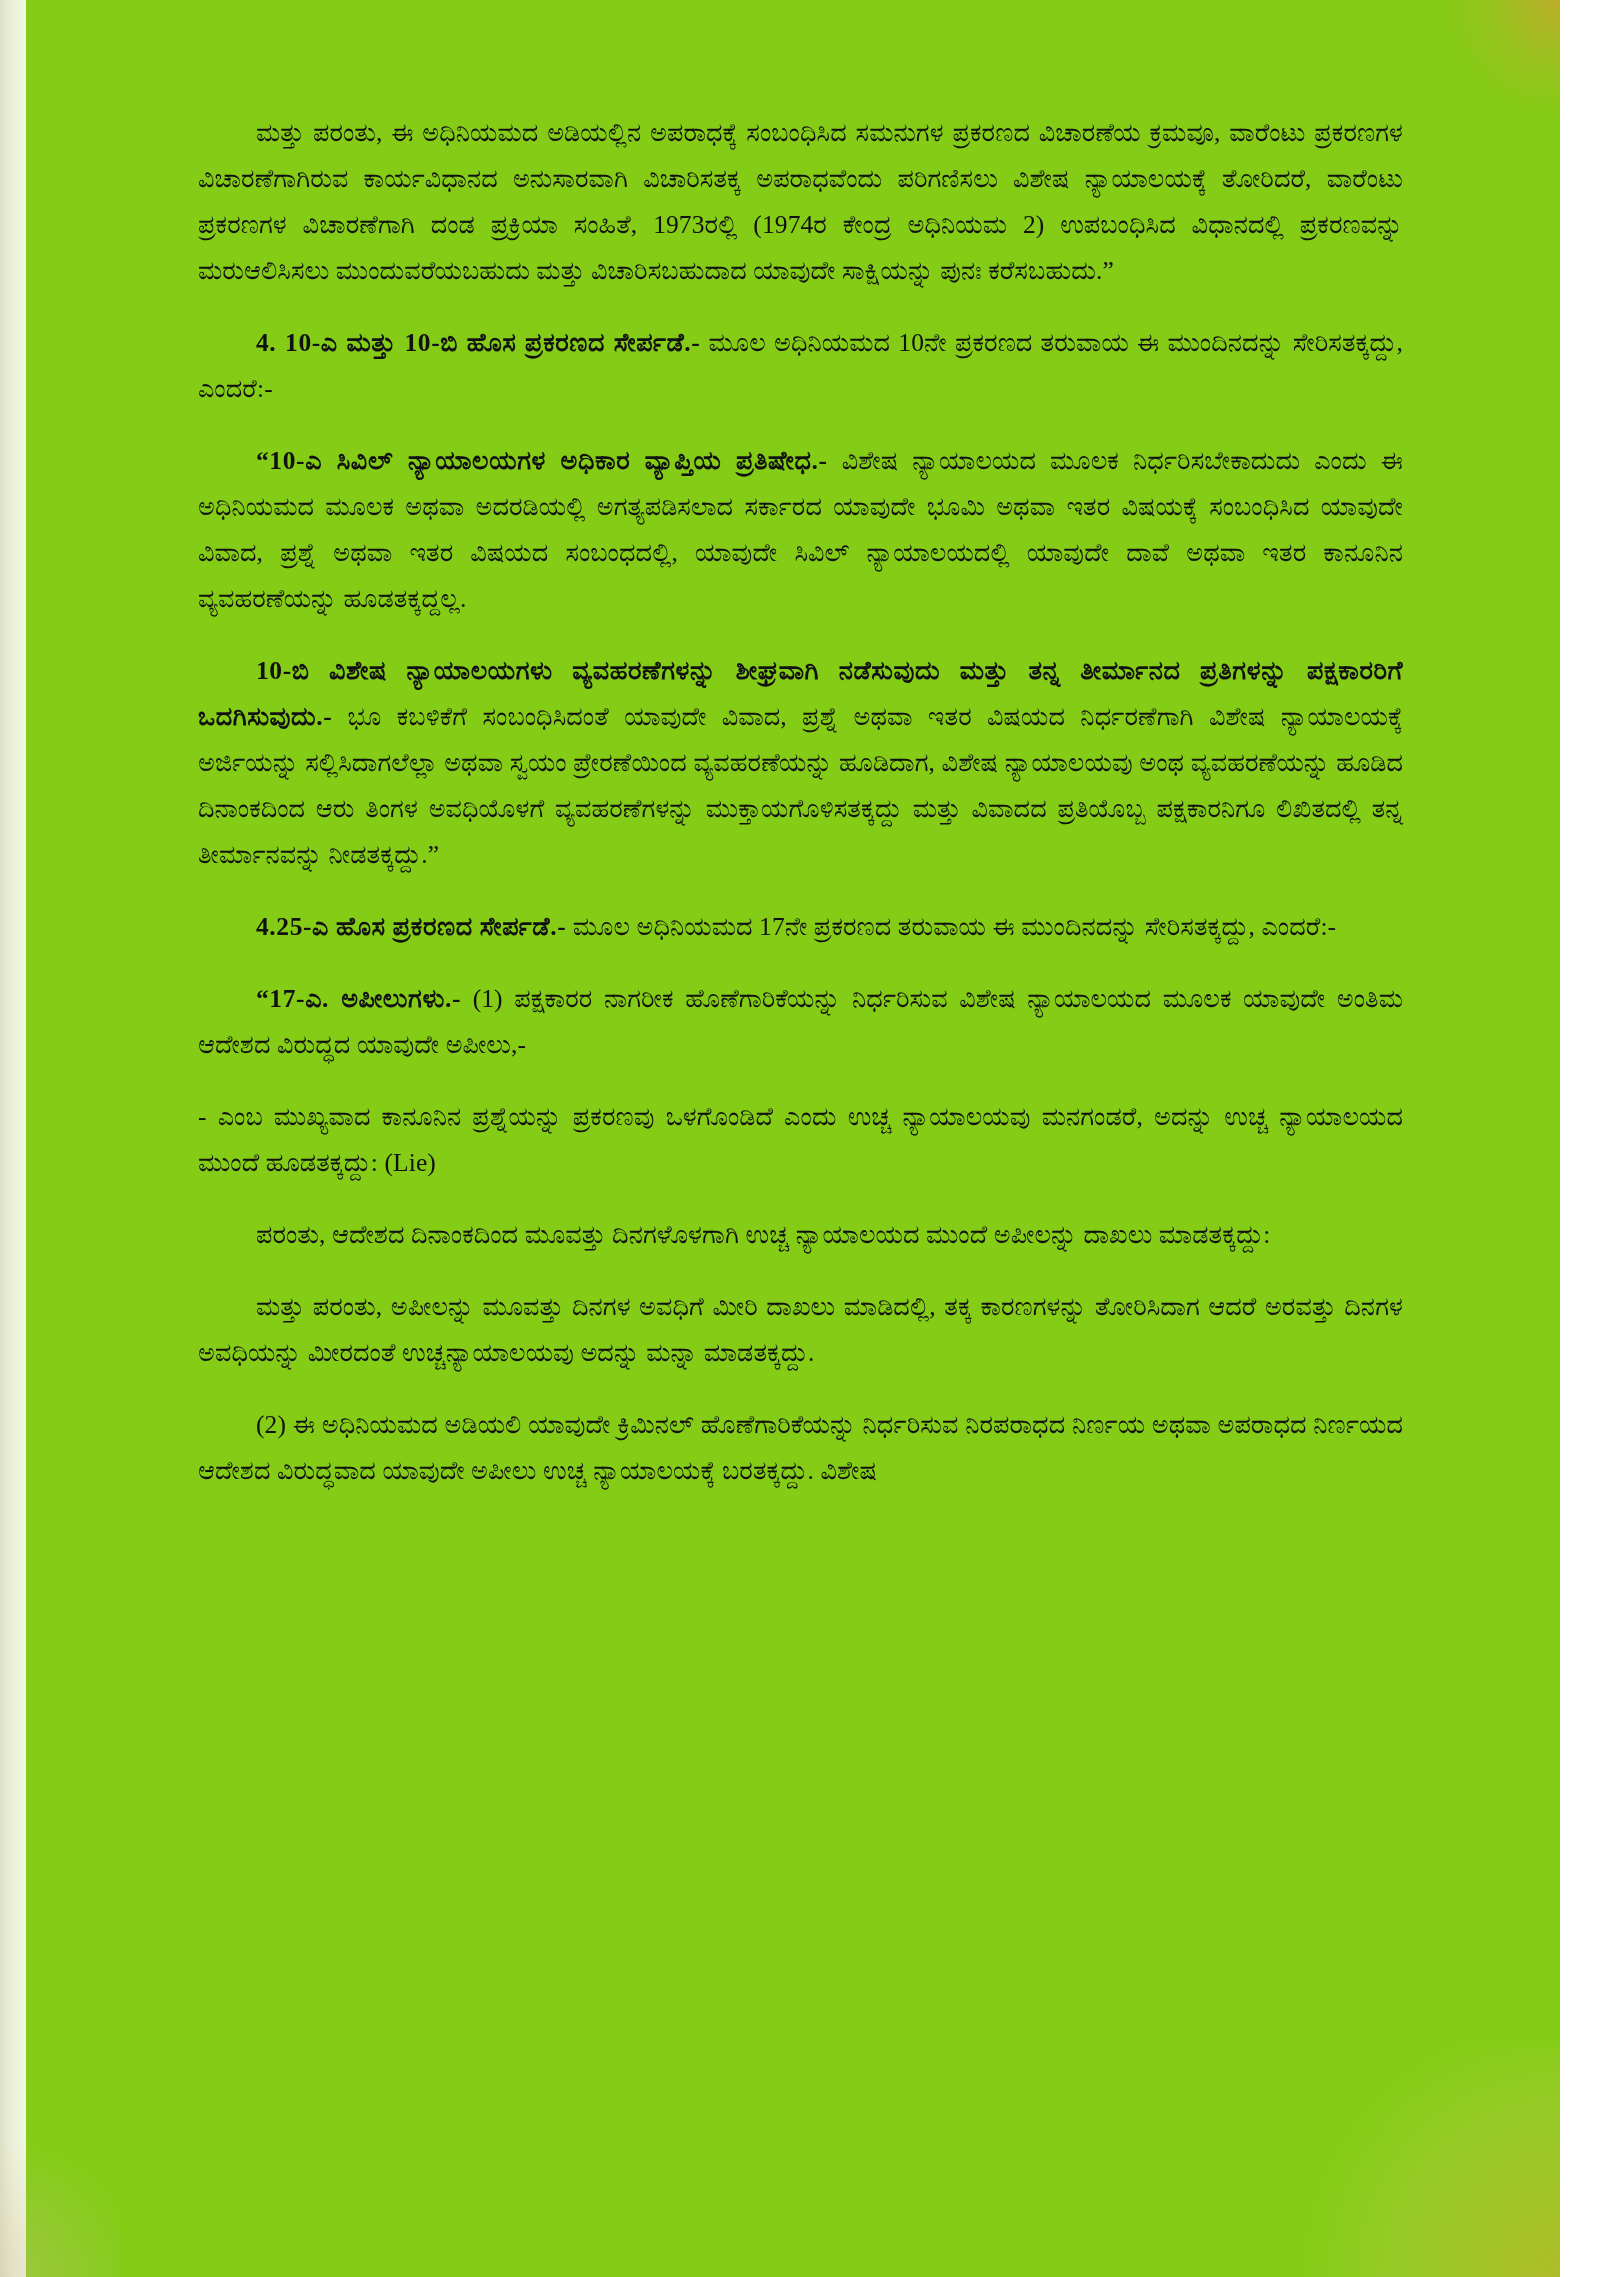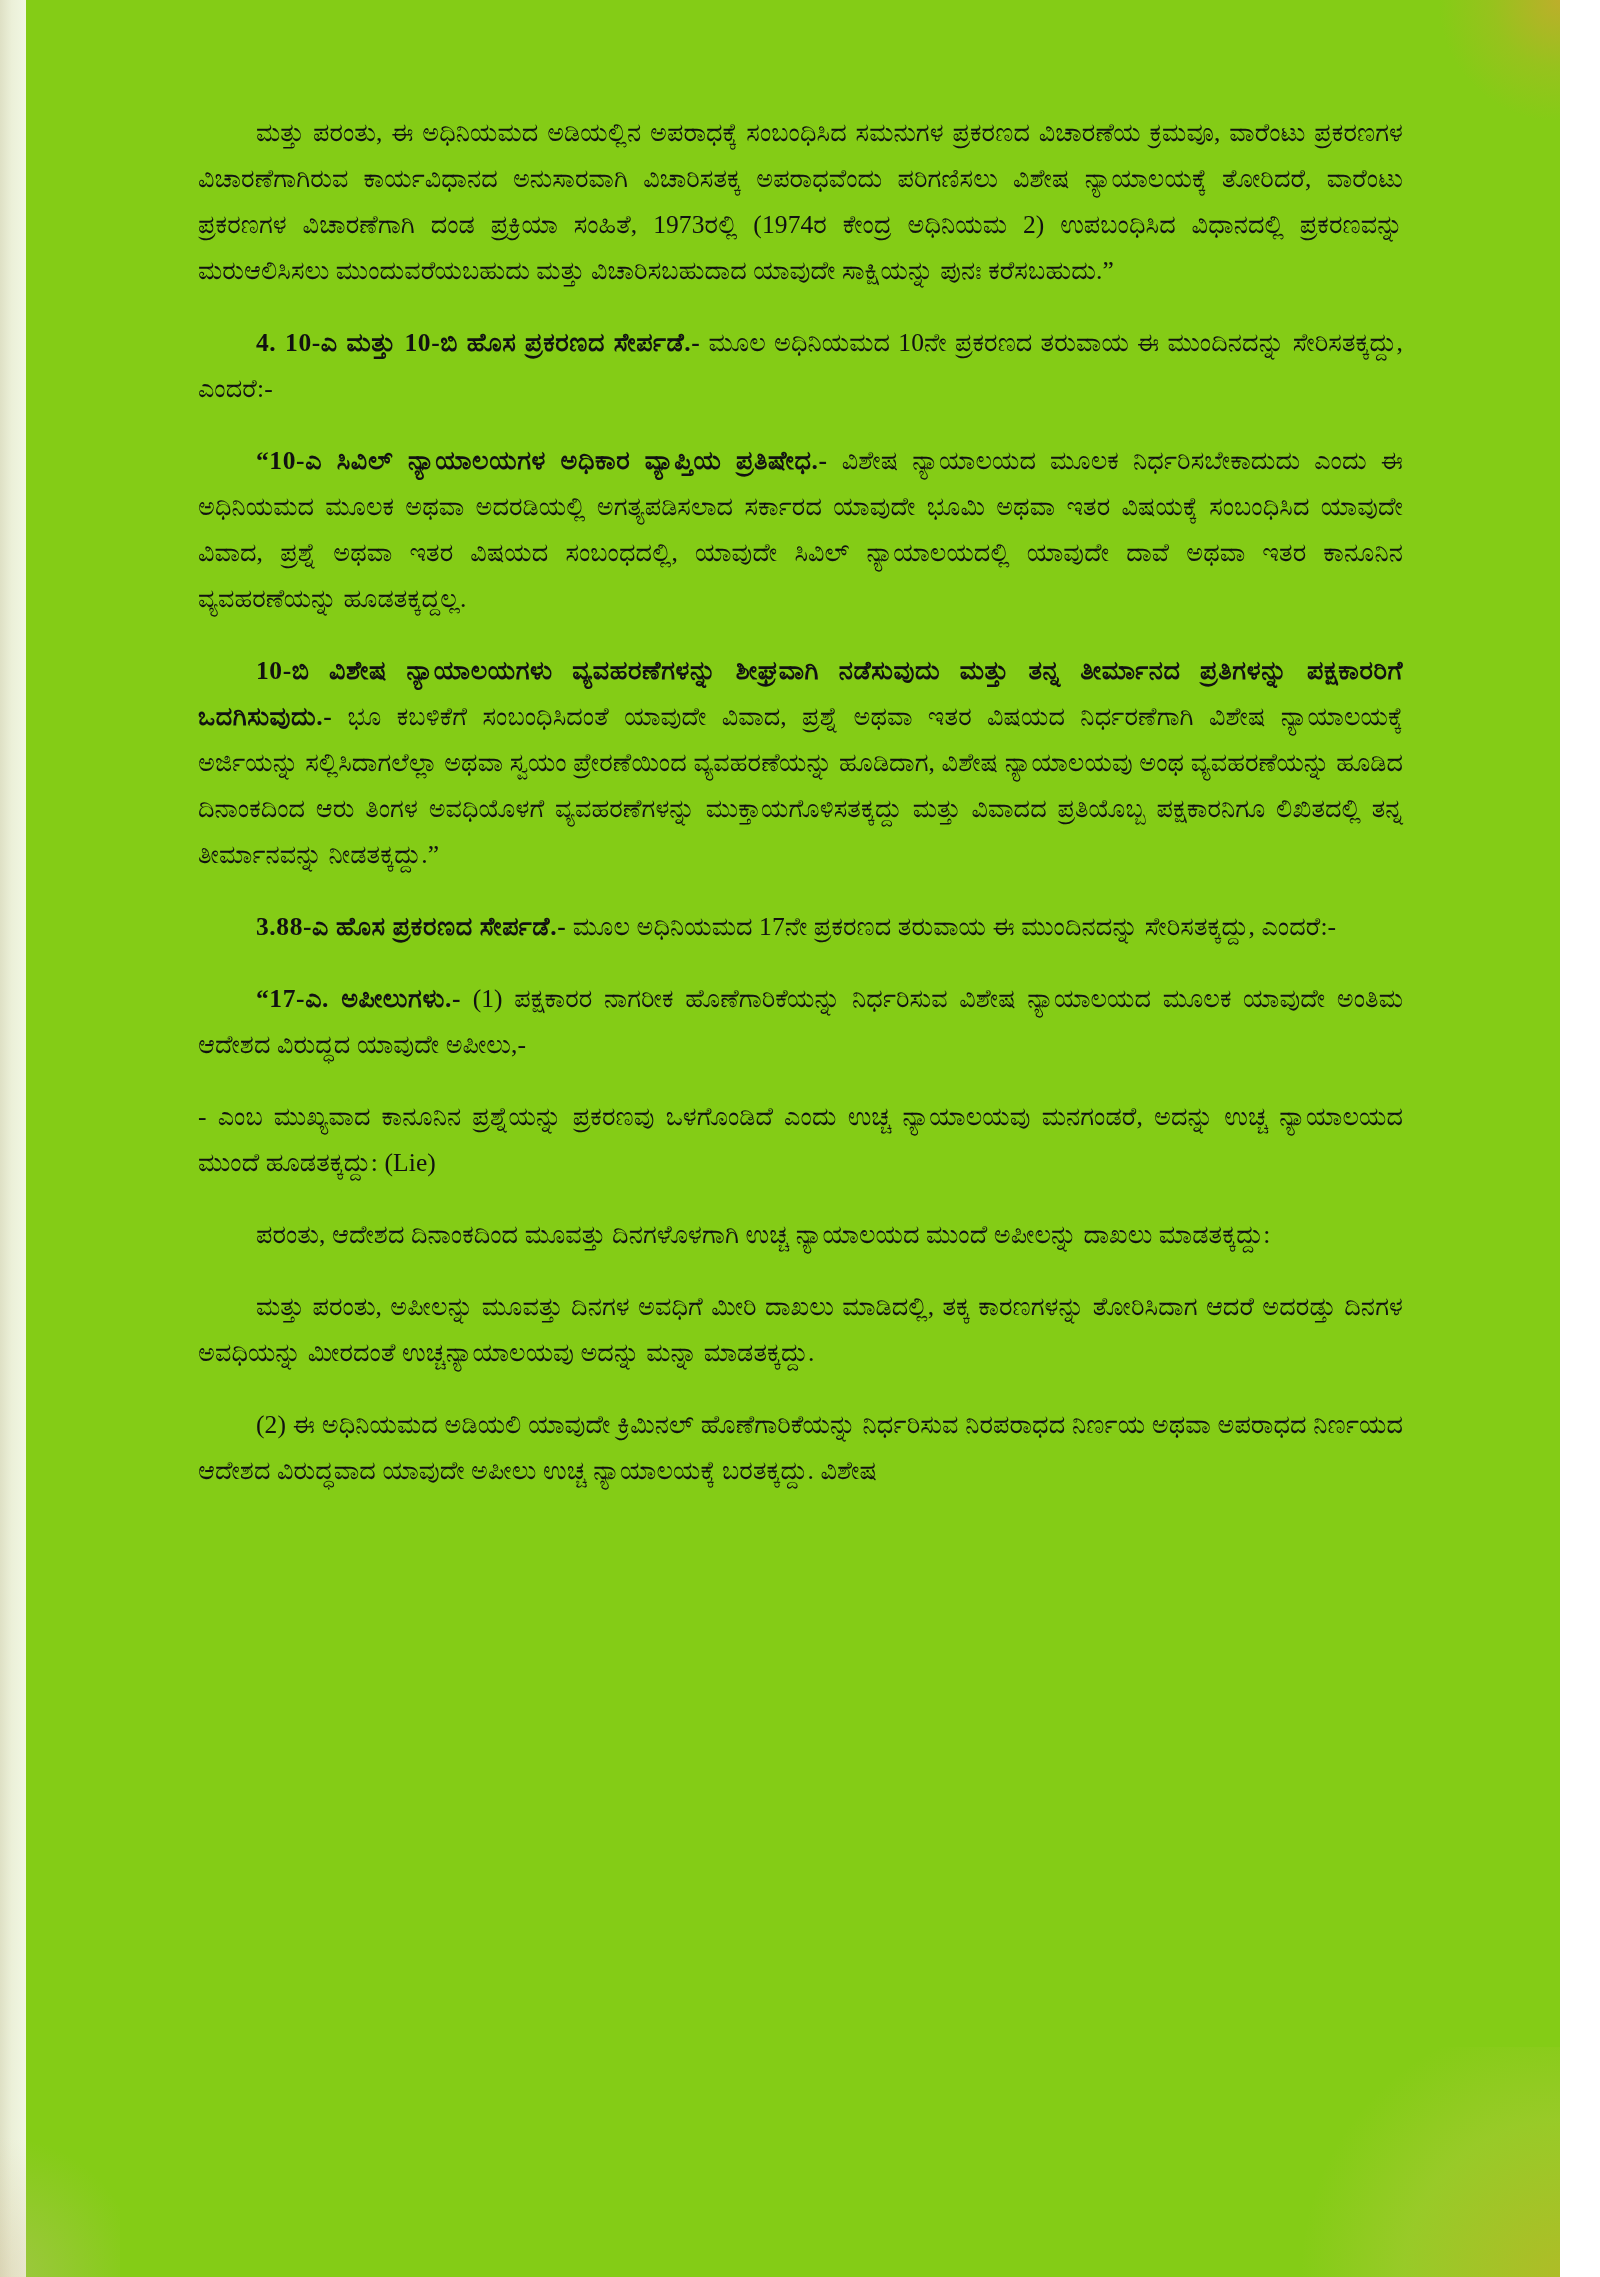--- a/index.html
+++ b/index.html
@@ -98,39 +98,39 @@
 
     <p class="blk indent">
       <span class="b sp">“10-ಎ ಸಿವಿಲ್ ನ್ಯಾಯಾಲಯಗಳ ಅಧಿಕಾರ ವ್ಯಾಪ್ತಿಯ ಪ್ರತಿಷೇಧ.-</span><span> ವಿಶೇಷ ನ್ಯಾಯಾಲಯದ ಮೂಲಕ ನಿರ್ಧರಿಸಬೇಕಾದುದು ಎಂದು ಈ ಅಧಿನಿಯಮದ ಮೂಲಕ ಅಥವಾ ಅದರಡಿಯಲ್ಲಿ ಅಗತ್ಯಪಡಿಸಲಾದ ಸರ್ಕಾರದ ಯಾವುದೇ ಭೂಮಿ ಅಥವಾ ಇತರ ವಿಷಯಕ್ಕೆ ಸಂಬಂಧಿಸಿದ ಯಾವುದೇ ವಿವಾದ, ಪ್ರಶ್ನೆ ಅಥವಾ ಇತರ ವಿಷಯದ ಸಂಬಂಧದಲ್ಲಿ, ಯಾವುದೇ ಸಿವಿಲ್ ನ್ಯಾಯಾಲಯದಲ್ಲಿ ಯಾವುದೇ ದಾವೆ ಅಥವಾ ಇತರ ಕಾನೂನಿನ ವ್ಯವಹರಣೆಯನ್ನು ಹೂಡತಕ್ಕದ್ದಲ್ಲ.</span>
     </p>
 
     <p class="blk indent">
       <span class="b sp">10-ಬಿ ವಿಶೇಷ ನ್ಯಾಯಾಲಯಗಳು ವ್ಯವಹರಣೆಗಳನ್ನು ಶೀಘ್ರವಾಗಿ ನಡೆಸುವುದು ಮತ್ತು ತನ್ನ ತೀರ್ಮಾನದ ಪ್ರತಿಗಳನ್ನು ಪಕ್ಷಕಾರರಿಗೆ ಒದಗಿಸುವುದು.-</span><span> ಭೂ ಕಬಳಿಕೆಗೆ ಸಂಬಂಧಿಸಿದಂತೆ ಯಾವುದೇ ವಿವಾದ, ಪ್ರಶ್ನೆ ಅಥವಾ ಇತರ ವಿಷಯದ ನಿರ್ಧರಣೆಗಾಗಿ ವಿಶೇಷ ನ್ಯಾಯಾಲಯಕ್ಕೆ ಅರ್ಜಿಯನ್ನು ಸಲ್ಲಿಸಿದಾಗಲೆಲ್ಲಾ ಅಥವಾ ಸ್ವಯಂ ಪ್ರೇರಣೆಯಿಂದ ವ್ಯವಹರಣೆಯನ್ನು ಹೂಡಿದಾಗ, ವಿಶೇಷ ನ್ಯಾಯಾಲಯವು ಅಂಥ ವ್ಯವಹರಣೆಯನ್ನು ಹೂಡಿದ ದಿನಾಂಕದಿಂದ ಆರು ತಿಂಗಳ ಅವಧಿಯೊಳಗೆ ವ್ಯವಹರಣೆಗಳನ್ನು ಮುಕ್ತಾಯಗೊಳಿಸತಕ್ಕದ್ದು ಮತ್ತು ವಿವಾದದ ಪ್ರತಿಯೊಬ್ಬ ಪಕ್ಷಕಾರನಿಗೂ ಲಿಖಿತದಲ್ಲಿ ತನ್ನ ತೀರ್ಮಾನವನ್ನು ನೀಡತಕ್ಕದ್ದು.”</span>
     </p>
 
     <p class="blk indent">
-      <span class="b sp">3.88-ಎ ಹೊಸ ಪ್ರಕರಣದ ಸೇರ್ಪಡೆ.-</span><span> ಮೂಲ ಅಧಿನಿಯಮದ 17ನೇ ಪ್ರಕರಣದ ತರುವಾಯ ಈ ಮುಂದಿನದನ್ನು ಸೇರಿಸತಕ್ಕದ್ದು, ಎಂದರೆ:-</span>
+      <span class="b sp">4.25-ಎ ಹೊಸ ಪ್ರಕರಣದ ಸೇರ್ಪಡೆ.-</span><span> ಮೂಲ ಅಧಿನಿಯಮದ 17ನೇ ಪ್ರಕರಣದ ತರುವಾಯ ಈ ಮುಂದಿನದನ್ನು ಸೇರಿಸತಕ್ಕದ್ದು, ಎಂದರೆ:-</span>
     </p>
 
     <p class="blk indent">
       <span class="b sp">“17-ಎ. ಅಪೀಲುಗಳು.-</span><span> (1) ಪಕ್ಷಕಾರರ ನಾಗರೀಕ ಹೊಣೆಗಾರಿಕೆಯನ್ನು ನಿರ್ಧರಿಸುವ ವಿಶೇಷ ನ್ಯಾಯಾಲಯದ ಮೂಲಕ ಯಾವುದೇ ಅಂತಿಮ ಆದೇಶದ ವಿರುದ್ಧದ ಯಾವುದೇ ಅಪೀಲು,-</span>
     </p>
 
 
 
     <p class="blk">
       <span>- ಎಂಬ ಮುಖ್ಯವಾದ ಕಾನೂನಿನ ಪ್ರಶ್ನೆಯನ್ನು ಪ್ರಕರಣವು ಒಳಗೊಂಡಿದೆ ಎಂದು ಉಚ್ಚ ನ್ಯಾಯಾಲಯವು ಮನಗಂಡರೆ, ಅದನ್ನು ಉಚ್ಚ ನ್ಯಾಯಾಲಯದ ಮುಂದೆ ಹೂಡತಕ್ಕದ್ದು: (Lie)</span>
     </p>
 
     <p class="blk indent">
       <span>ಪರಂತು, ಆದೇಶದ ದಿನಾಂಕದಿಂದ ಮೂವತ್ತು ದಿನಗಳೊಳಗಾಗಿ ಉಚ್ಚ ನ್ಯಾಯಾಲಯದ ಮುಂದೆ ಅಪೀಲನ್ನು ದಾಖಲು ಮಾಡತಕ್ಕದ್ದು:</span>
     </p>
 
     <p class="blk indent">
-      <span>ಮತ್ತು ಪರಂತು, ಅಪೀಲನ್ನು ಮೂವತ್ತು ದಿನಗಳ ಅವಧಿಗೆ ಮೀರಿ ದಾಖಲು ಮಾಡಿದಲ್ಲಿ, ತಕ್ಕ ಕಾರಣಗಳನ್ನು ತೋರಿಸಿದಾಗ ಆದರೆ ಅದರಡ್ತು ದಿನಗಳ ಅವಧಿಯನ್ನು ಮೀರದಂತೆ ಉಚ್ಚನ್ಯಾಯಾಲಯವು ಅದನ್ನು ಮನ್ನಾ ಮಾಡತಕ್ಕದ್ದು.</span>
+      <span>ಮತ್ತು ಪರಂತು, ಅಪೀಲನ್ನು ಮೂವತ್ತು ದಿನಗಳ ಅವಧಿಗೆ ಮೀರಿ ದಾಖಲು ಮಾಡಿದಲ್ಲಿ, ತಕ್ಕ ಕಾರಣಗಳನ್ನು ತೋರಿಸಿದಾಗ ಆದರೆ ಅರವತ್ತು ದಿನಗಳ ಅವಧಿಯನ್ನು ಮೀರದಂತೆ ಉಚ್ಚನ್ಯಾಯಾಲಯವು ಅದನ್ನು ಮನ್ನಾ ಮಾಡತಕ್ಕದ್ದು.</span>
     </p>
 
     <p class="blk indent">
       <span>(2) ಈ ಅಧಿನಿಯಮದ ಅಡಿಯಲಿ ಯಾವುದೇ ಕ್ರಿಮಿನಲ್ ಹೊಣೆಗಾರಿಕೆಯನ್ನು ನಿರ್ಧರಿಸುವ ನಿರಪರಾಧದ ನಿರ್ಣಯ ಅಥವಾ ಅಪರಾಧದ ನಿರ್ಣಯದ ಆದೇಶದ ವಿರುದ್ಧವಾದ ಯಾವುದೇ ಅಪೀಲು ಉಚ್ಚ ನ್ಯಾಯಾಲಯಕ್ಕೆ ಬರತಕ್ಕದ್ದು. ವಿಶೇಷ</span>
     </p>
 
   </div>
 </div>
 
 </body></html>

